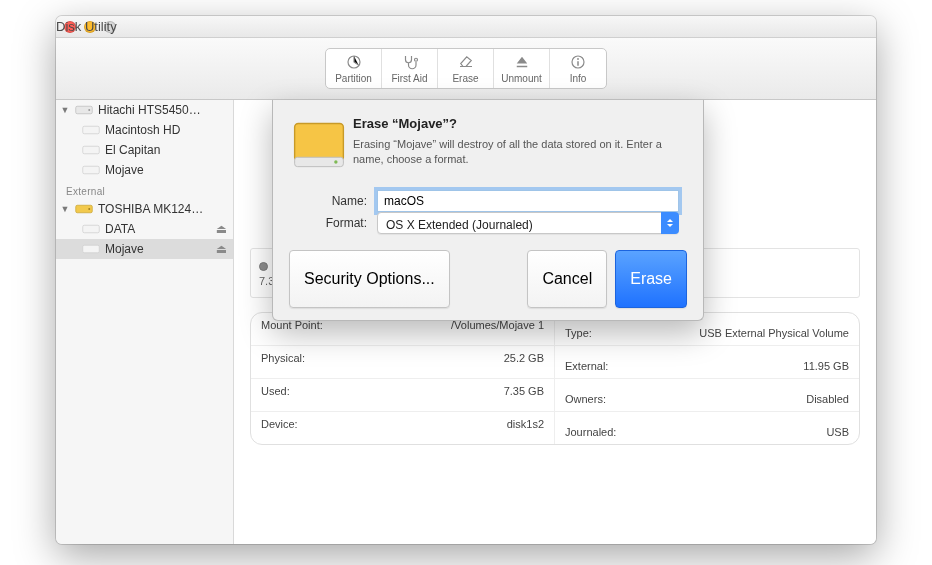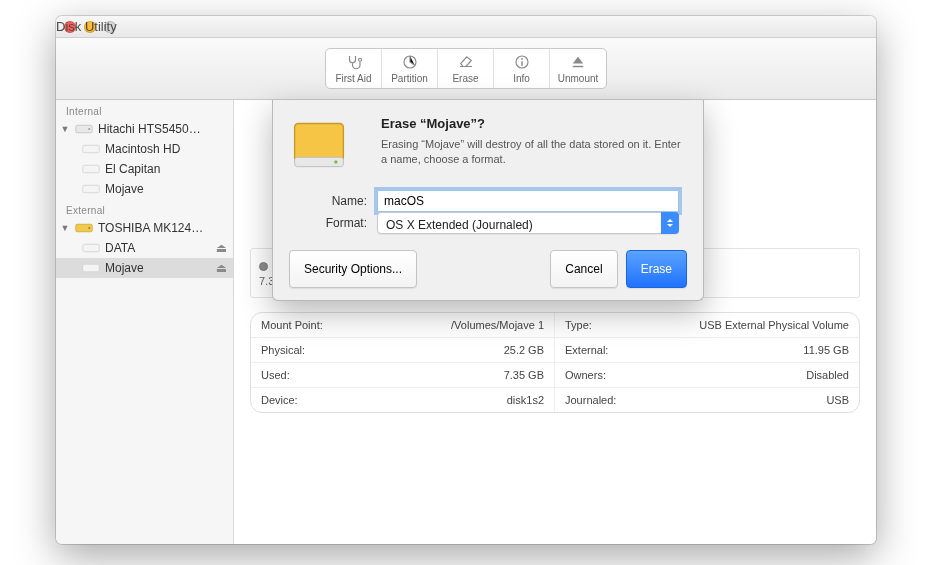--- a/index.html
+++ b/index.html
@@ -27,97 +27,96 @@
 .sb-item .eject { color:#8a8a8a; font-size:12px; }
 .dicon { width:18px; height:14px; }
 .main { flex:1; background:#fff; position:relative; padding:12px 16px; overflow:hidden; }
 .caps { display:flex; gap:28px; margin-top:136px; padding:10px 8px; border:1px solid #e3e3e3; border-radius:3px; }
 .cap { flex:1; font-size:11px; }
 .cap .dot { display:inline-block; width:9px; height:9px; border-radius:50%; margin-right:6px; vertical-align:middle; }
 .cap .k { color:#333; }
 .cap .v { color:#666; display:block; margin-top:4px; }
 .details { margin-top:14px; border:1px solid #e0e0e0; border-radius:12px; display:grid; grid-template-columns:1fr 1fr; font-size:11px; }
 .row { display:flex; justify-content:space-between; padding:6px 10px; border-bottom:1px solid #eee; border-right:1px solid #eee; }
-.row:nth-child(2n) { border-right:none; }
+.row:nth-child(2n) { border-right:none;margin-top:8px; }
 .row .k { color:#444; } .row .v { color:#444; }
 
 .sheet { position:absolute; left:216px; top:84px; width:432px; background:#f0f0f0; border:1px solid #b8b8b8; border-top:none; border-radius:0 0 6px 6px; box-shadow:0 12px 32px rgba(0,0,0,.28); padding:16px 16px 12px; z-index:10; }
-.sheet-top { display:flex; gap:32px;justify-content:space-between; }
+.sheet-top { display:flex; gap:4px;justify-content:space-between; }
 .drive-icon { width:60px; height:60px; flex-shrink:0; }
 .sheet h3 { font-size:13px; font-weight:600; color:#222; margin-bottom:6px; }
 .sheet p { font-size:11px; color:#555; line-height:1.35; }
 .form { margin-top:14px; display:grid; grid-template-columns:70px 1fr; gap:0 10px; align-items:center; padding:0 8px; }
 .form label { font-size:12px; color:#333; text-align:right; }
 .form input[type=text] { height:22px; font-size:12px; padding:2px 6px; border:1px solid #9fc4e8; outline:3px solid #a3c8f0; border-radius:0; background:#fff; }
 .select { position:relative; }
 .select .box { height:22px; background:#fff; border:1px solid #c8c8c8; border-radius:4px; display:flex; align-items:center; padding:4px 24px 0 8px; font-size:12px; color:#222; box-shadow:0 1px 1px rgba(0,0,0,.06); }
 .select .arr { position:absolute; right:0; top:0; width:18px; height:22px; background:#3b8cff; border-radius:0 4px 4px 0; display:flex; flex-direction:column; align-items:center; justify-content:center; gap:1px; }
 .select .arr::before, .select .arr::after { content:''; border:3px solid transparent; }
 .select .arr::before { border-bottom-color:#fff; margin-bottom:1px; }
 .select .arr::after { border-top-color:#fff; }
 .sheet-ftr { display:flex; align-items:center; margin-top:16px; gap:8px; }
-.btn { font-size:12px; padding:11px 14px; border-radius:4px; border:1px solid #c4c4c4; background:linear-gradient(#fff,#f3f3f3); box-shadow:0 1px 1px rgba(0,0,0,.08); cursor:default; }
+.btn { font-size:16px; padding:19px 14px; border-radius:4px; border:1px solid #c4c4c4; background:linear-gradient(#fff,#f3f3f3); box-shadow:0 1px 1px rgba(0,0,0,.08); cursor:default; }
 .btn.primary { background:linear-gradient(#5aa3ff,#1f72ff); color:#fff; border-color:#1c64de; }
 .sheet-ftr .spacer { flex:1; }
 </style>
 </head>
 <body>
 
 <div class="window">
   <div class="titlebar">
     <div class="traffic">
       <div class="t red"></div>
       <div class="t yel"></div>
       <div class="t grn"></div>
     </div>
     <div class="title">Disk Utility</div>
   </div>
 
   <div class="toolbar">
     <div class="tb-seg">
       <div class="tb-btn">
         <svg viewBox="0 0 24 24">
+            <circle cx="12" cy="12" r="8" fill="none" stroke="#8a8a8a" stroke-width="1.6"></circle>
+            <path stroke="#8a8a8a" stroke-width="1.6" d="M12 4v8l6 4"></path>
+          </svg>
+        <span class="lbl">Partition</span>
+      </div>
+      <div class="tb-btn">
+        <svg viewBox="0 0 24 24">
             <path fill="none" stroke="#8a8a8a" stroke-width="1.6" d="M6 4v5a4 4 0 0 0 8 0V4M10 13v3a5 5 0 0 0 10 0v-4"></path>
             <circle cx="20" cy="9" r="2" fill="none" stroke="#8a8a8a" stroke-width="1.6"></circle>
           </svg>
         <span class="lbl">First Aid</span>
       </div>
       <div class="tb-btn">
         <svg viewBox="0 0 24 24">
-            <circle cx="12" cy="12" r="8" fill="none" stroke="#8a8a8a" stroke-width="1.6"></circle>
-            <path stroke="#8a8a8a" stroke-width="1.6" d="M12 4v8l6 4"></path>
-          </svg>
-        <span class="lbl">Partition</span>
-      </div>
-      <div class="tb-btn">
-        <svg viewBox="0 0 24 24">
             <path fill="none" stroke="#8a8a8a" stroke-width="1.6" d="M4 18h16M8 18l-3-4 8-9 6 5-7 8z"></path>
           </svg>
         <span class="lbl">Erase</span>
+      </div>
+      <div class="tb-btn">
+        <svg viewBox="0 0 24 24">
+            <path fill="#8a8a8a" d="M12 5l7 9H5zM5 17h14v2H5z"></path>
+          </svg>
+        <span class="lbl">Unmount</span>
       </div>
       <div class="tb-btn">
         <svg viewBox="0 0 24 24">
             <circle cx="12" cy="12" r="8" fill="none" stroke="#8a8a8a" stroke-width="1.6"></circle>
             <circle cx="12" cy="8" r="1.2" fill="#8a8a8a"></circle>
             <rect x="11" y="11" width="2" height="6" fill="#8a8a8a"></rect>
           </svg>
         <span class="lbl">Info</span>
       </div>
-      <div class="tb-btn">
-        <svg viewBox="0 0 24 24">
-            <path fill="#8a8a8a" d="M12 5l7 9H5zM5 17h14v2H5z"></path>
-          </svg>
-        <span class="lbl">Unmount</span>
-      </div>
     </div>
   </div>
 
   <div class="body">
     <div class="sidebar">
-      <div class="sb-head">Internal</div>
       <div class="sb-item">
         <span class="disc">▼</span>
         <svg class="dicon" viewBox="0 0 24 18">
             <rect x="1" y="4" width="22" height="10" rx="2" fill="#e8e8e8" stroke="#bdbdbd"></rect>
             <circle cx="19" cy="9" r="1.3" fill="#9a9a9a"></circle>
           </svg>
         <span class="nm">Hitachi HTS5450…</span>
       </div>
       <div class="sb-item child">
         <svg class="dicon" viewBox="0 0 24 18">

